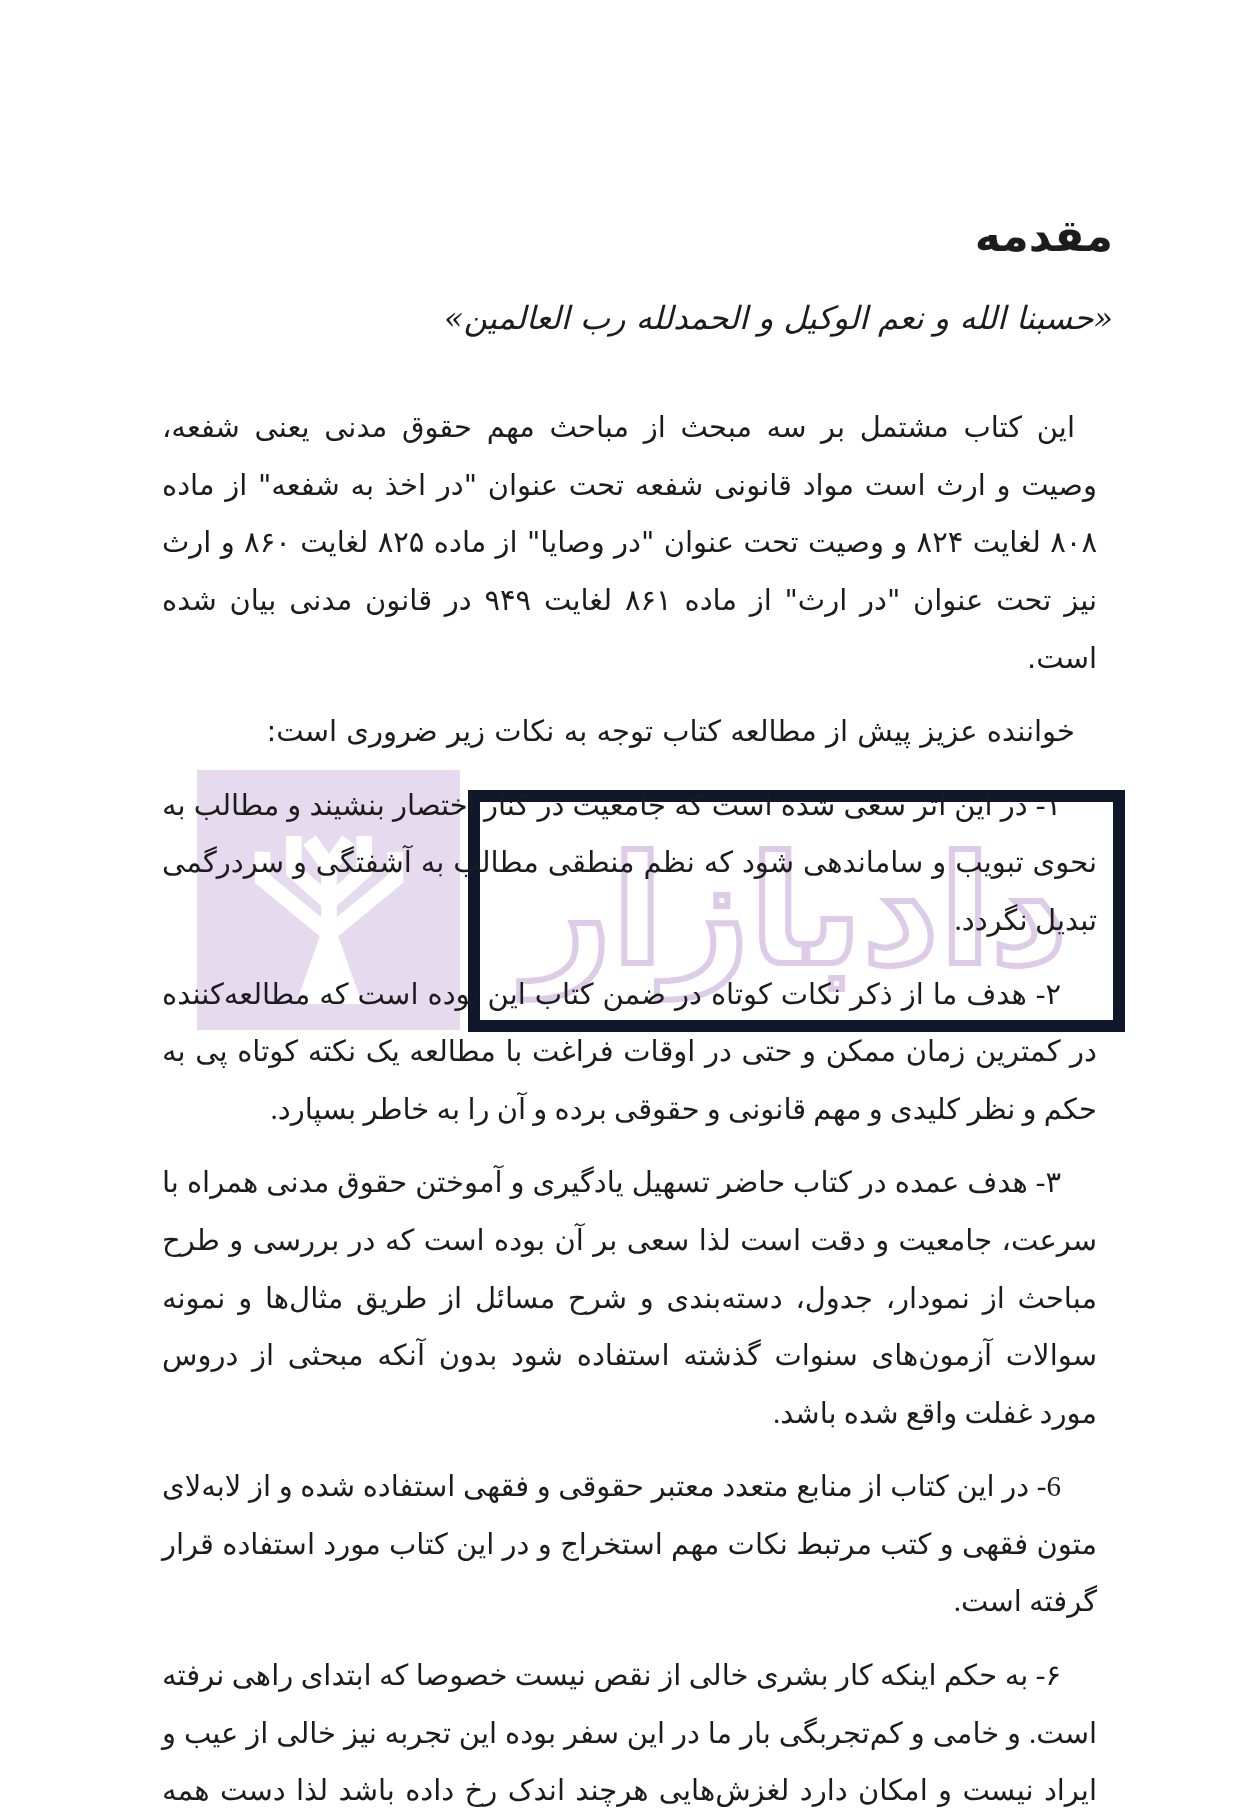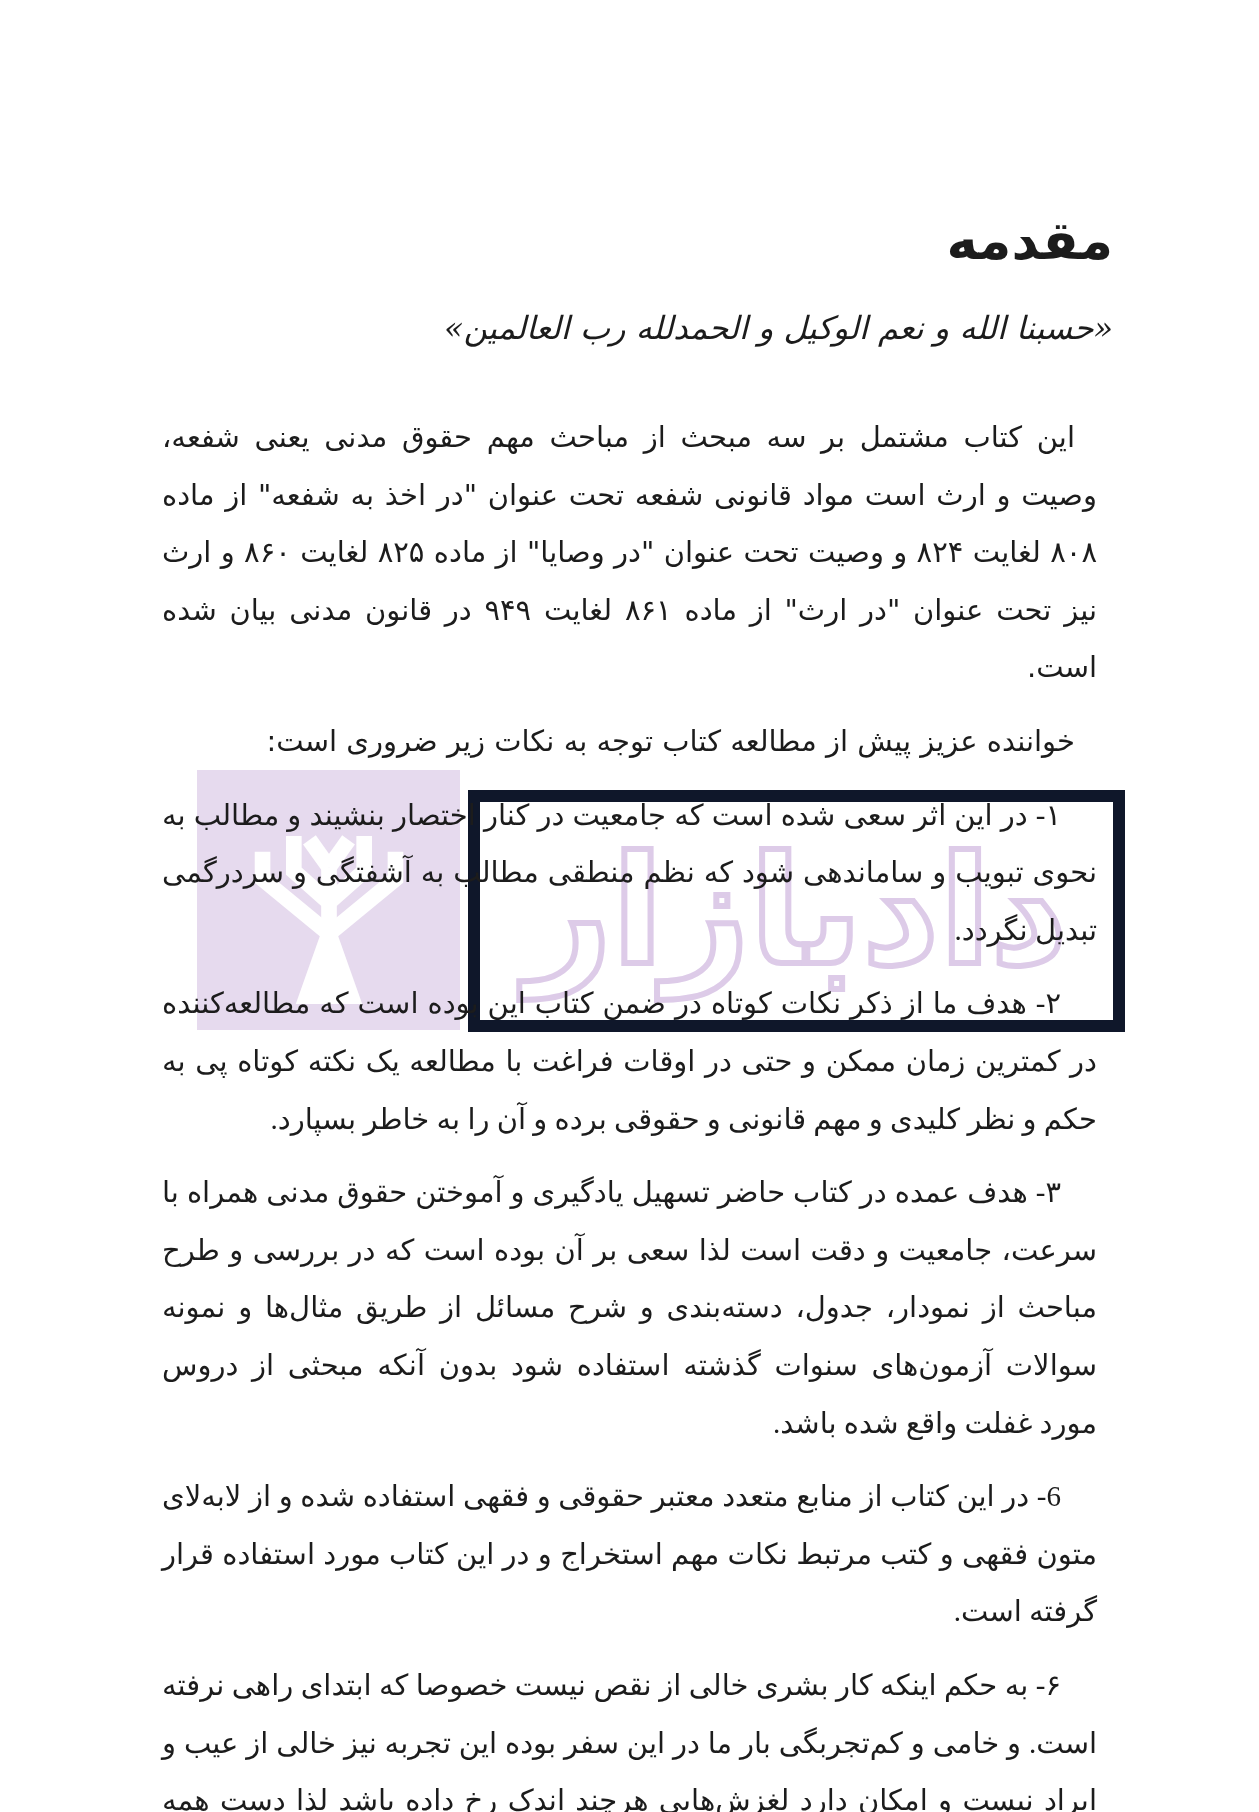--- a/index.html
+++ b/index.html
@@ -42,21 +42,21 @@
     white-space:nowrap;
   }
 
   
   .content {
     position:absolute; top:0; left:146px; right:146px;
     z-index:1;
   }
   h1.title {
     margin:212px 0 0 0;
-    font-size:53px;
+    font-size:44px;
     line-height:1.1;
     font-weight:bold;
     text-align:start;           
   }
   .epigraph {
     margin-top:36px;
     font-family:"DejaVu Serif", serif;
     font-style:italic;
     font-size:32px;
     line-height:1.4;

